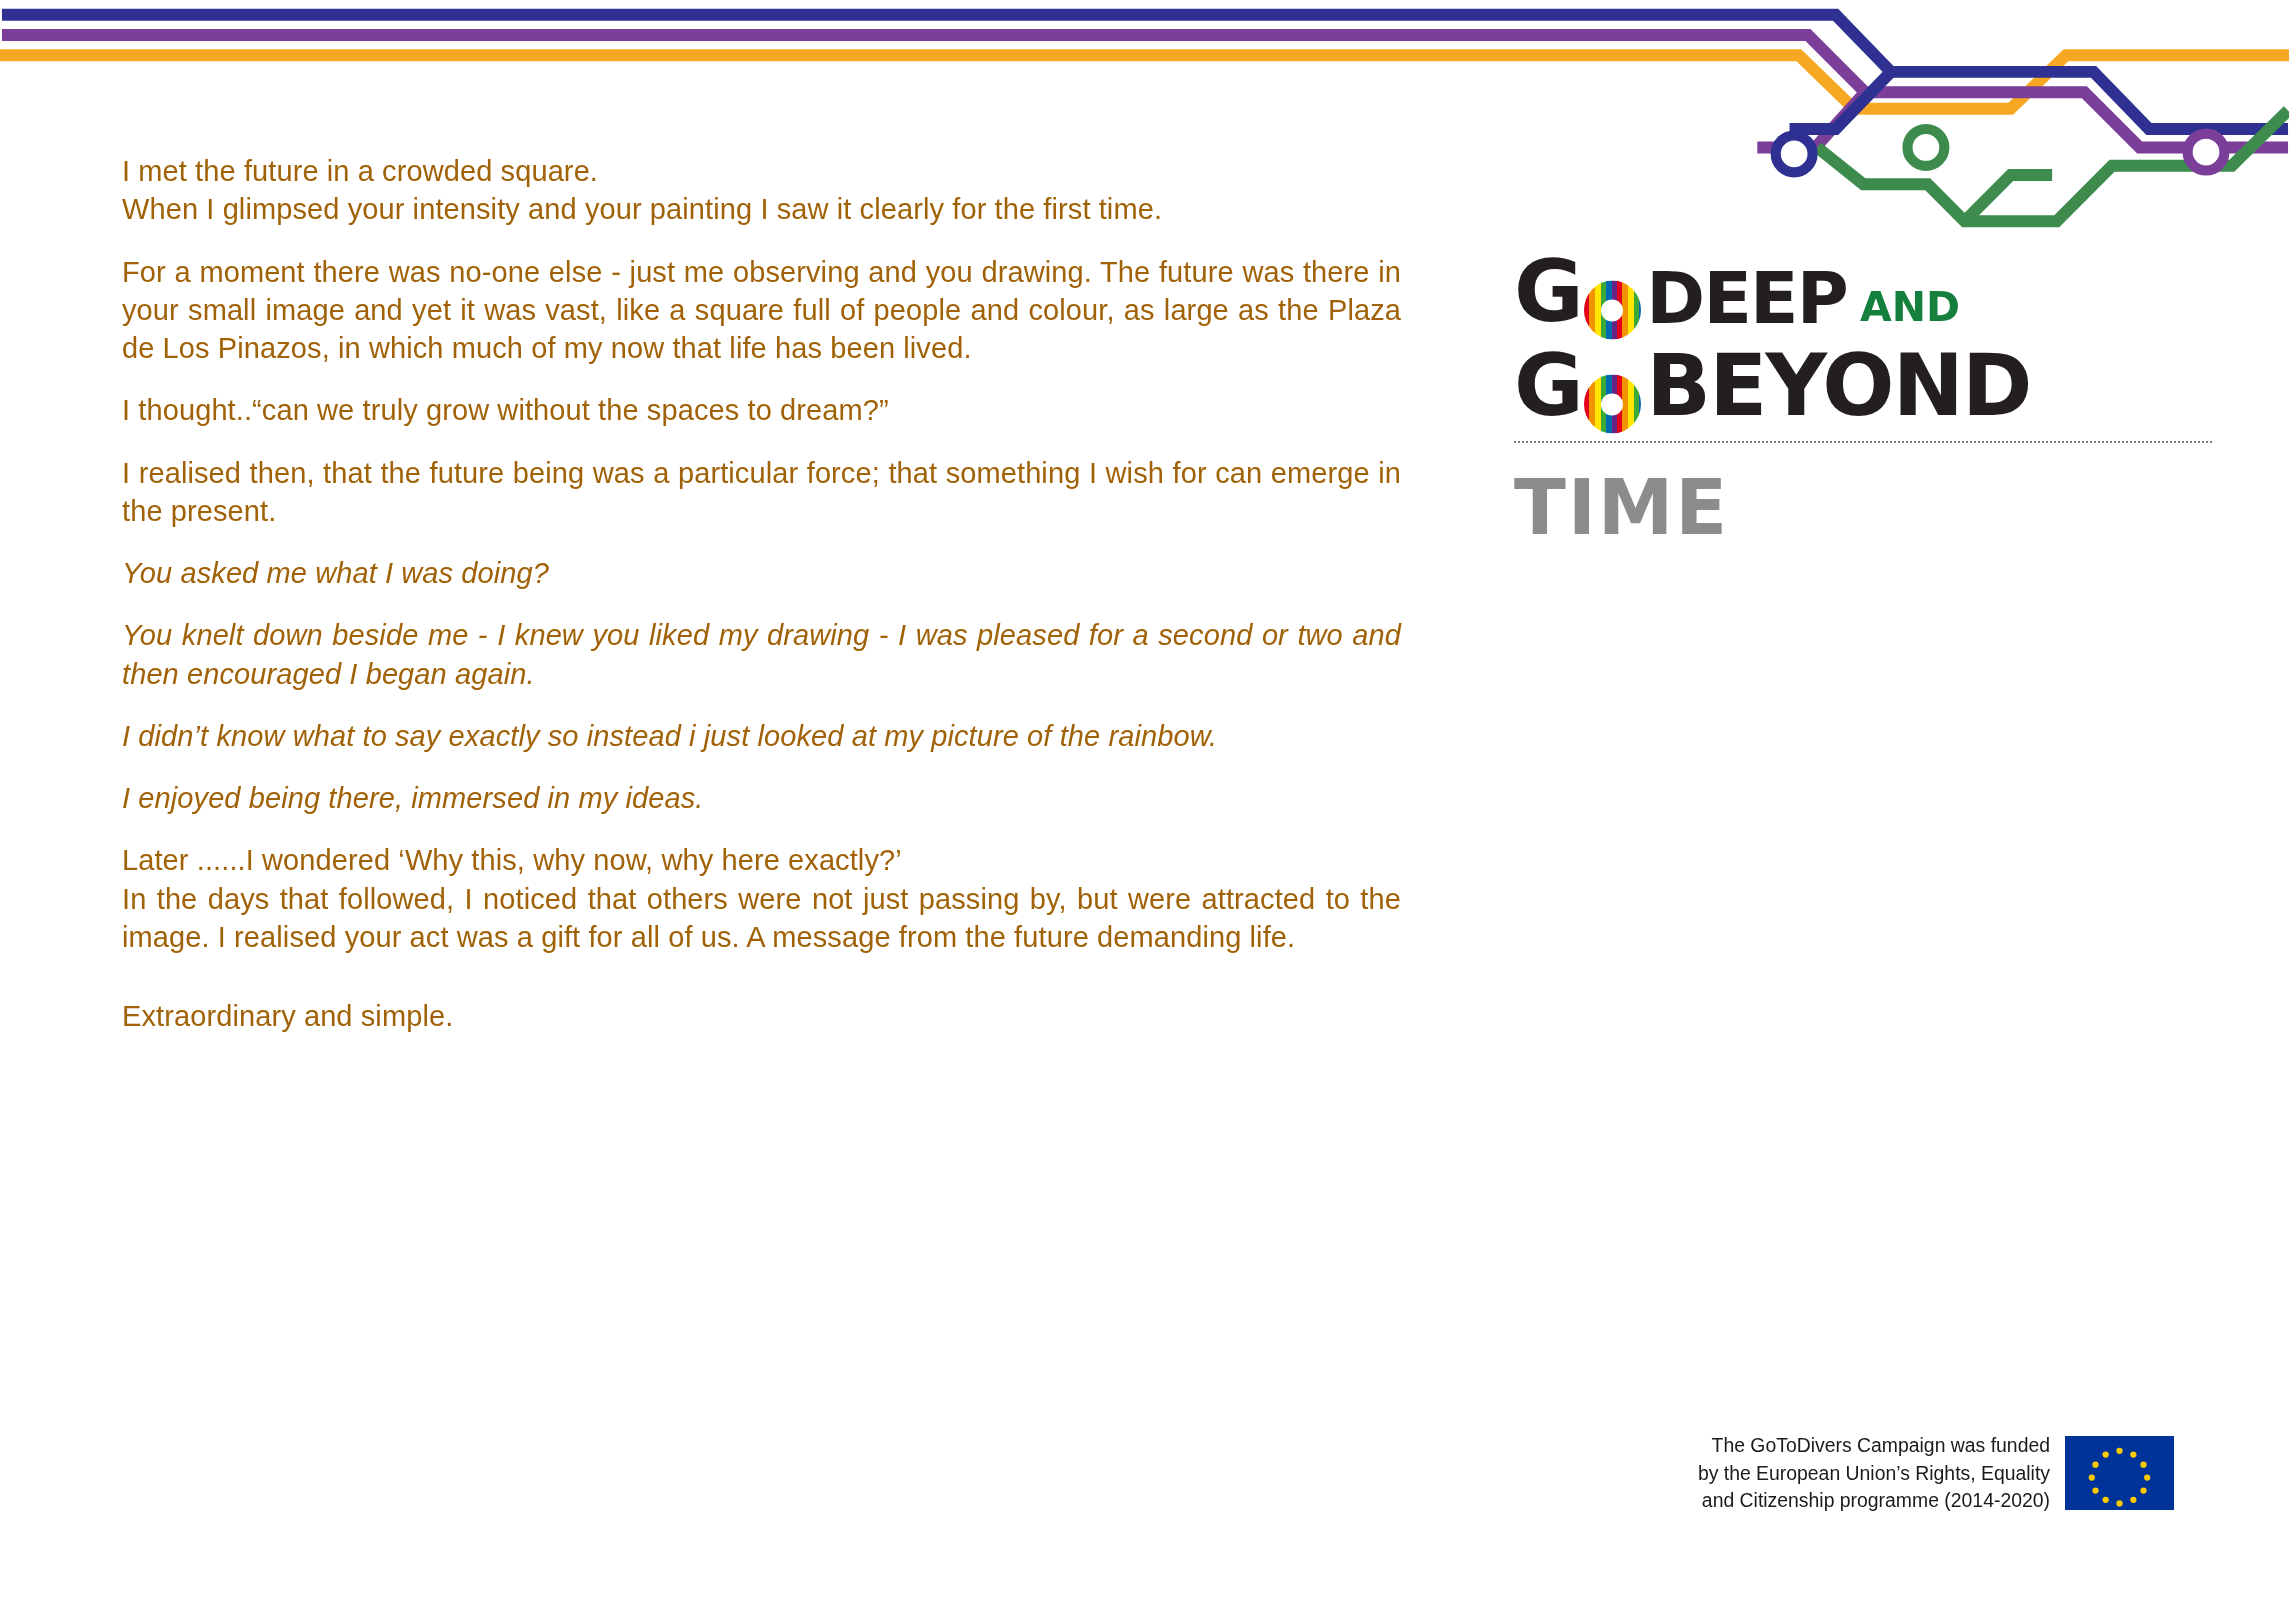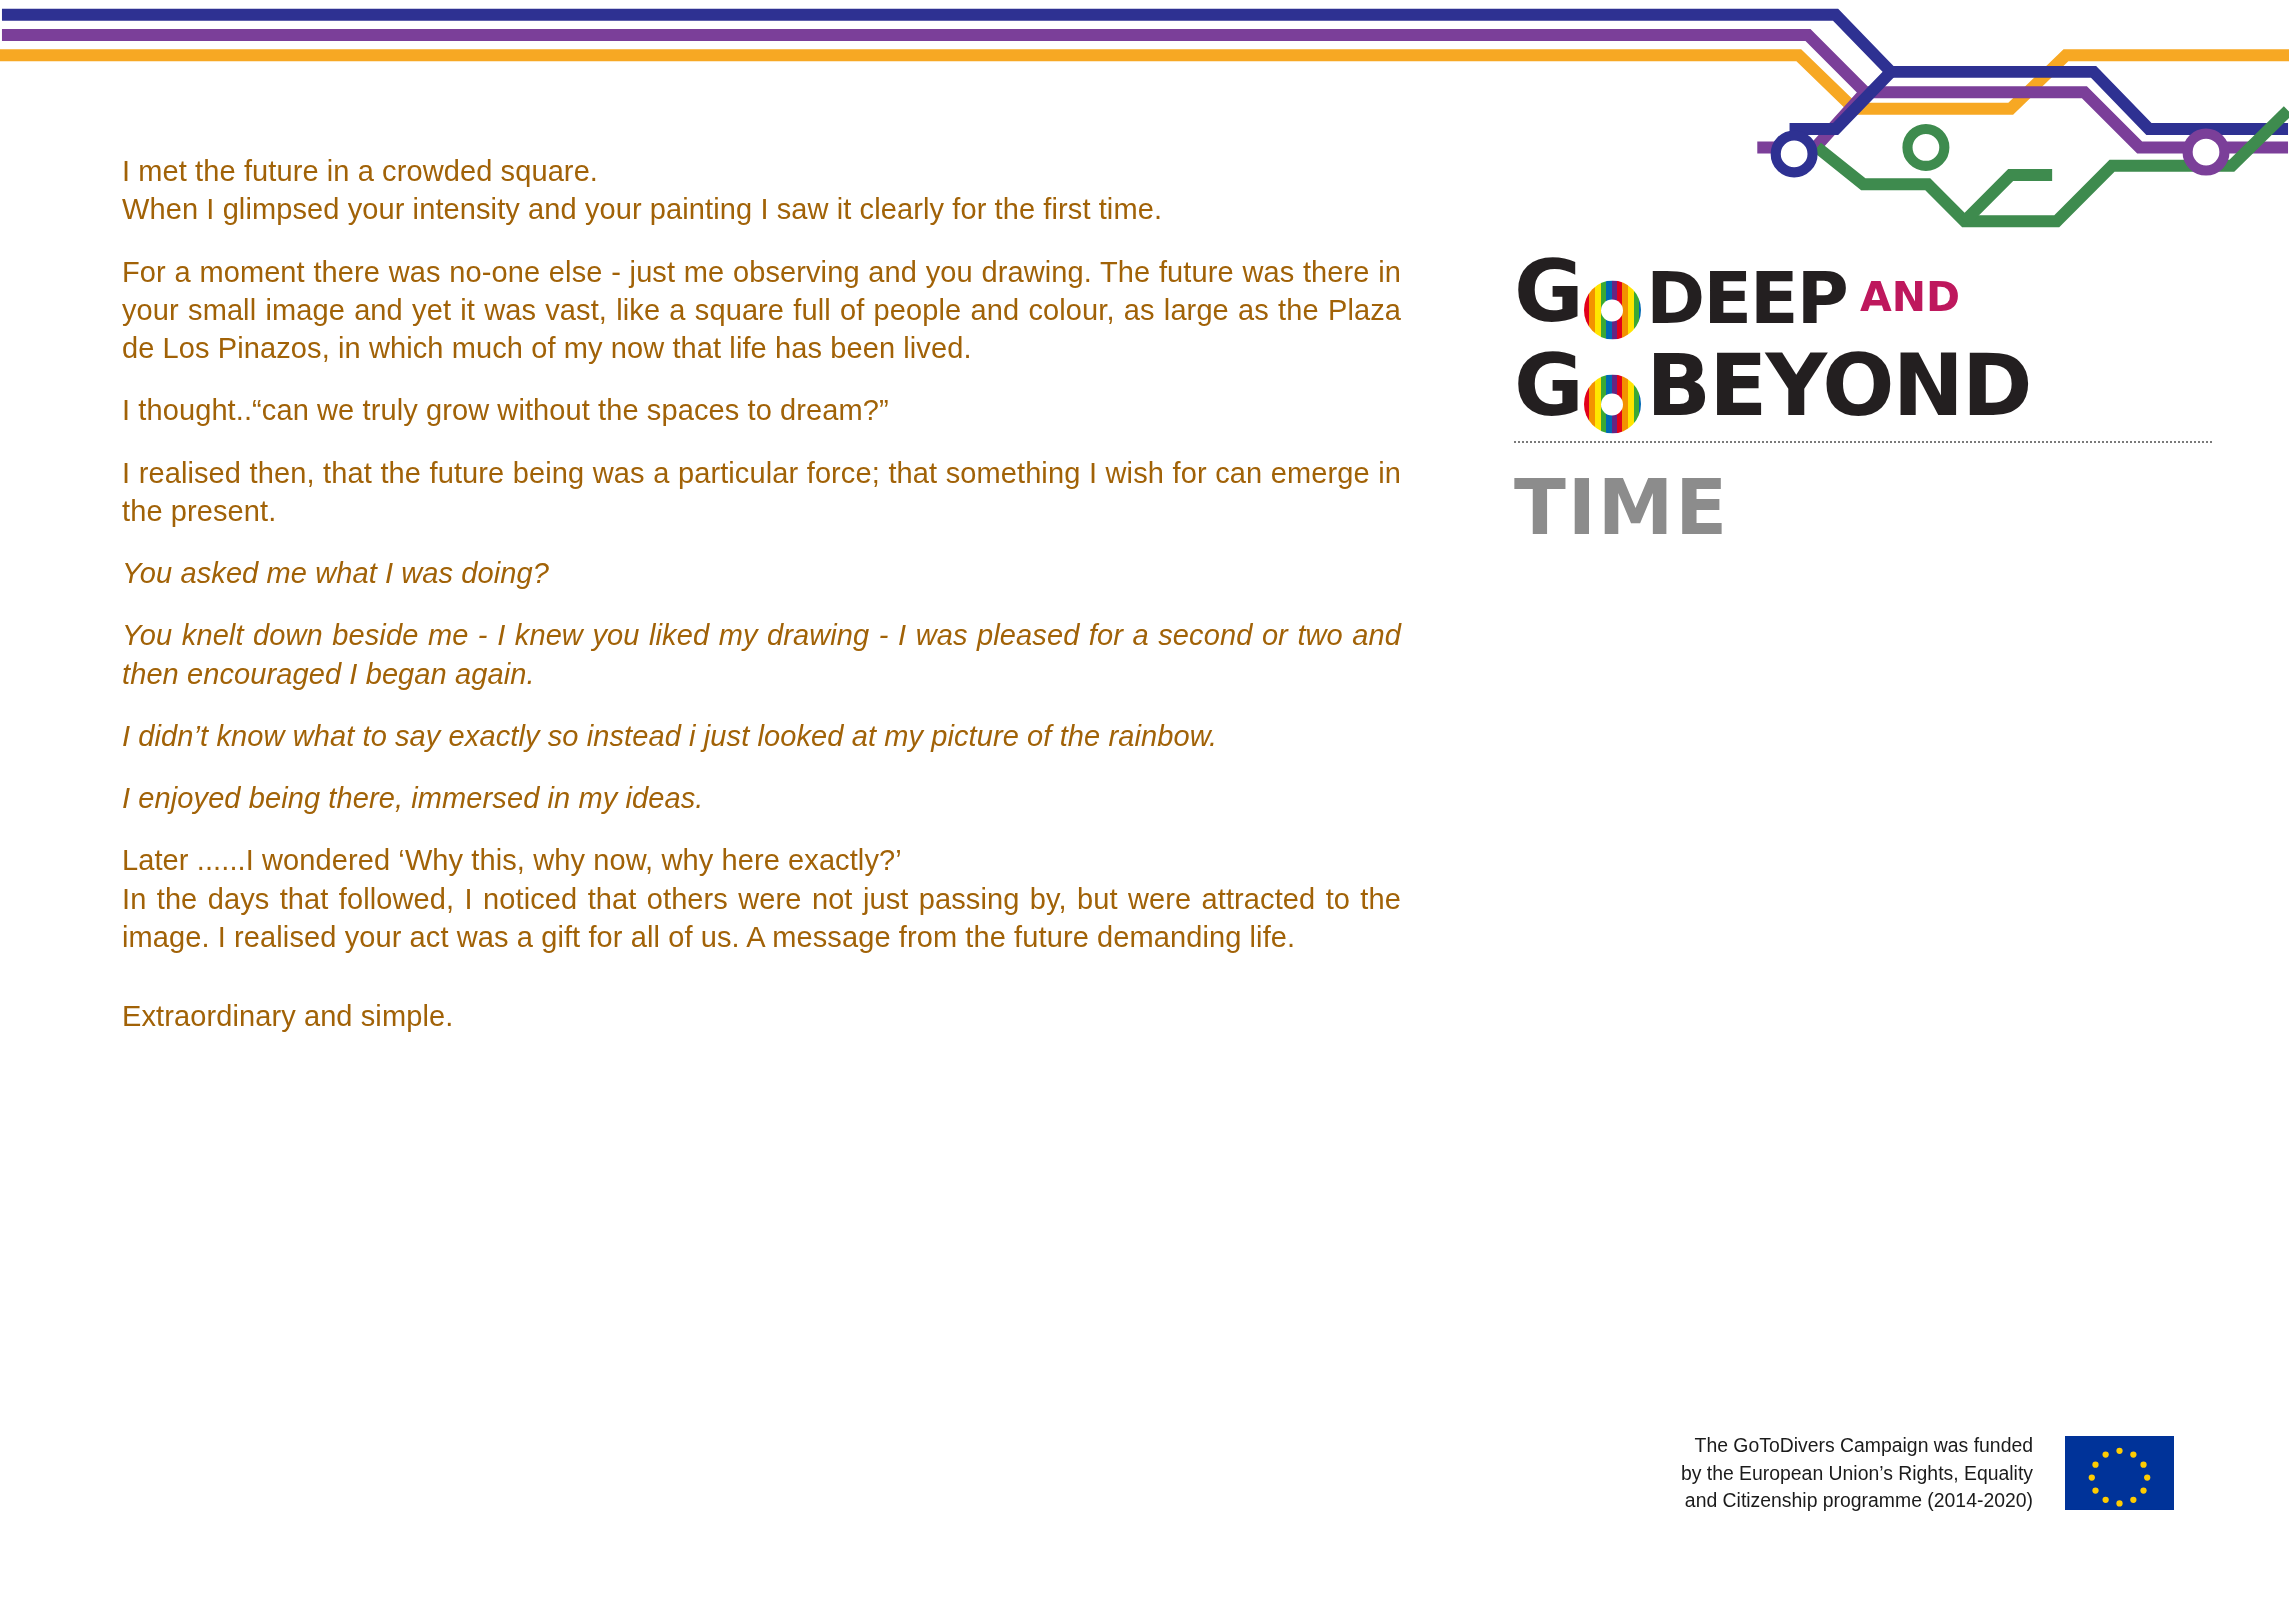--- a/index.html
+++ b/index.html
@@ -70,23 +70,23 @@
     letter-spacing: -1.8px;
     color: #231f20;
   }
   .brand-word.row2 {
     font-size: 85px;
   }
   .brand-and {
     font-family: "DejaVu Sans", sans-serif;
     font-weight: bold;
     font-size: 41px;
-    color: #be185d;
+    color: #15803d;
     margin-left: 13px;
-    margin-bottom: 16px;
+    margin-bottom: 6px;
   }
   .go-o {
     display: inline-block;
     width: 57px;
     height: 59px;
     border-radius: 50%;
     position: relative;
     overflow: hidden;
     vertical-align: baseline;
     margin: 0 5.5px 0 1.8px;
@@ -136,21 +136,21 @@
 
   
   .funding {
     position: absolute;
     left: 1620px;
     top: 1432px;
     width: 554px;
     display: flex;
     align-items: center;
     justify-content: flex-end;
-    gap: 32px;
+    gap: 15px;
   }
   .funding-text {
     font-size: 19.4px;
     line-height: 1.42;
     color: #1b1b1b;
     text-align: right;
     font-family: "Liberation Sans", sans-serif;
   }
   .eu-flag {
     width: 109px;

